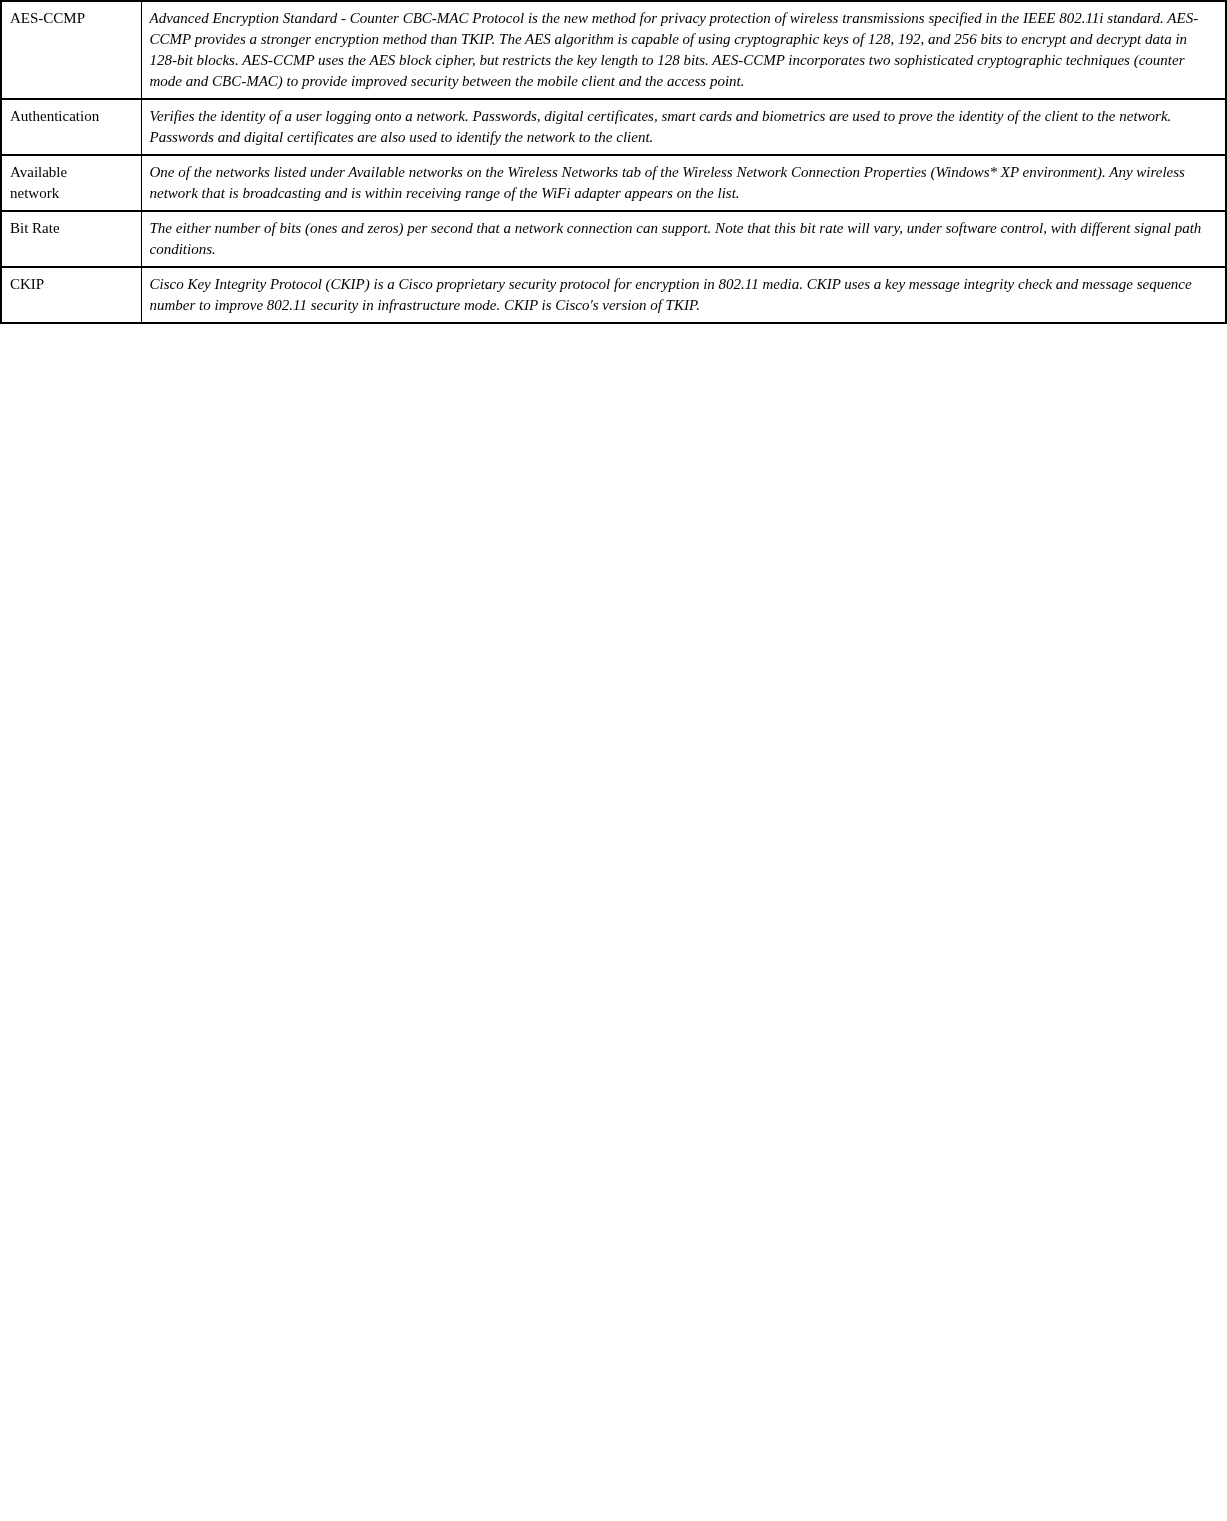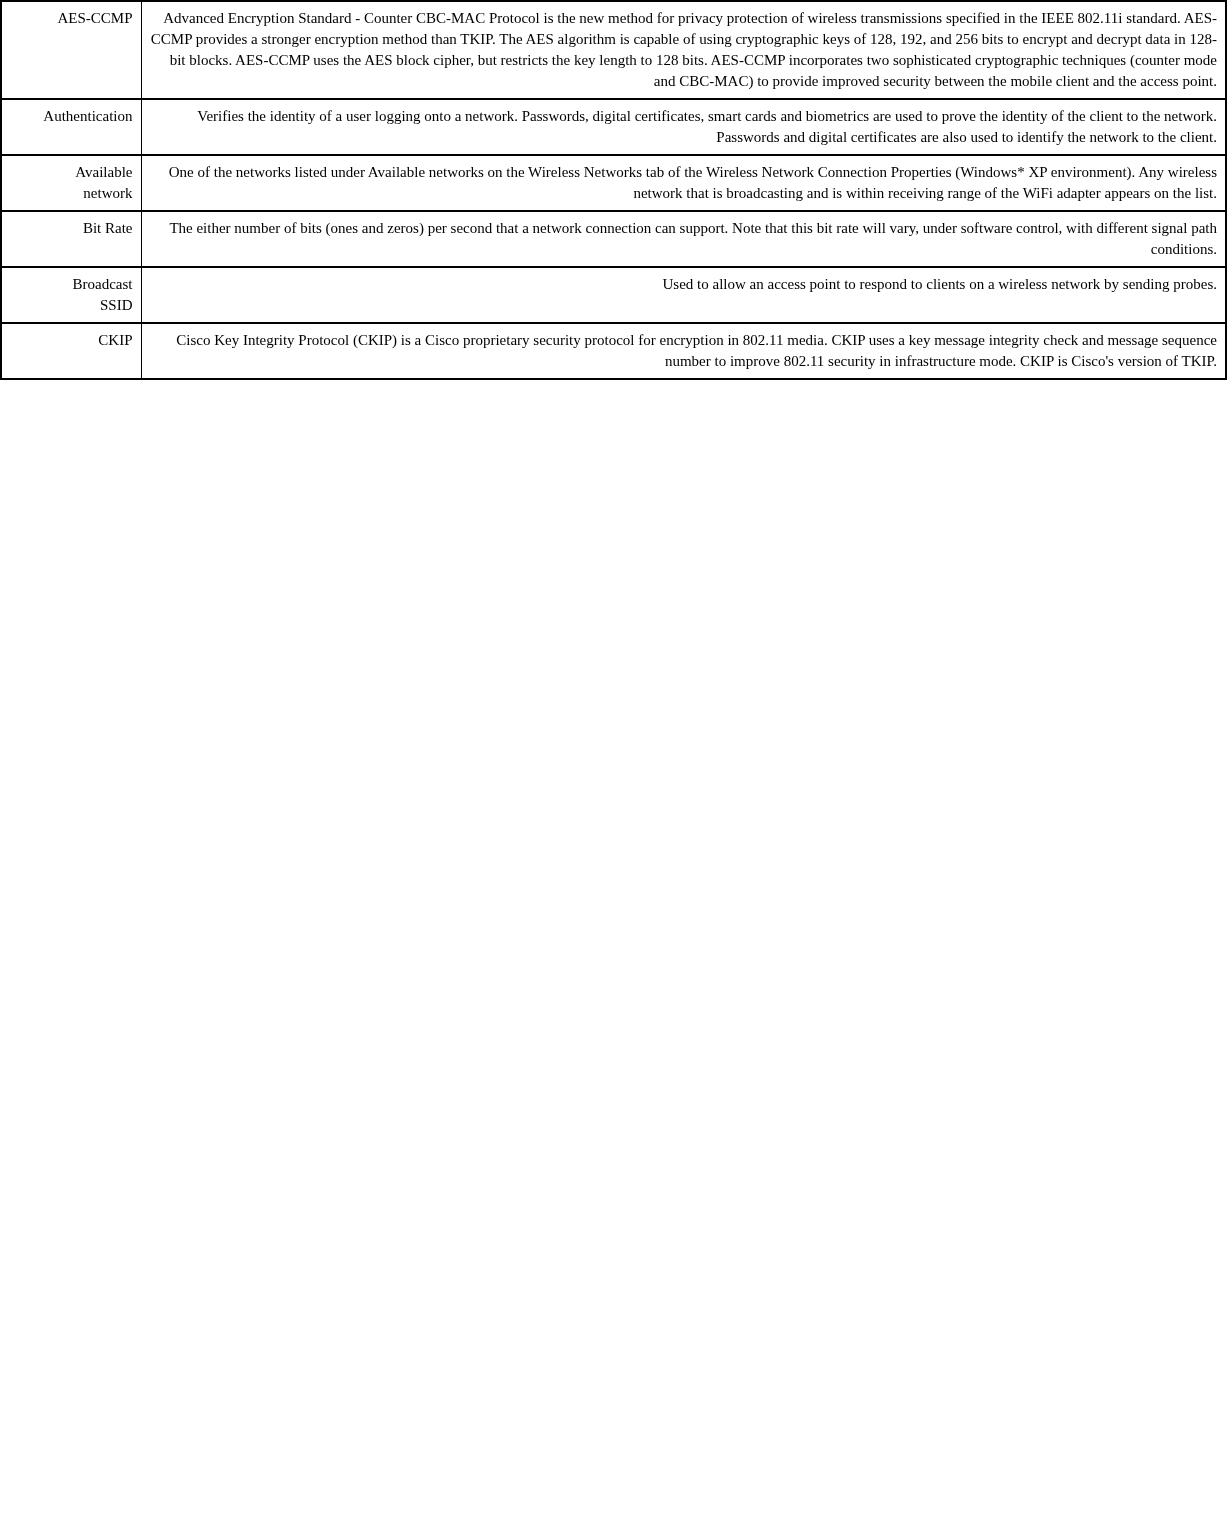--- a/index.html
+++ b/index.html
@@ -14,37 +14,37 @@
       color: #000000;
       width: 1227px;
     }
     .glossary-table {
       width: 100%;
       border-collapse: collapse;
       border: 2px solid #000000;
     }
     .glossary-table tr {
       border-bottom: 2px solid #000000;
-      text-align: right;
     }
     .glossary-table td {
       border: 1.5px solid #000000;
       padding: 6px 8px;
       vertical-align: top;
       line-height: 1.4;
     }
     .term-cell {
       width: 140px;
       min-width: 140px;
       font-weight: normal;
       white-space: pre-wrap;
       vertical-align: top;
     }
     .desc-cell {
       vertical-align: top;
+      font-style: italic;
     }
   </style>
 </head>
 <body>
 
 <table class="glossary-table">
   <tbody id="table-body">
   <tr>
         <td class="term-cell">AES-CCMP</td>
         <td class="desc-cell">Advanced Encryption Standard - Counter CBC-MAC Protocol is the new method for privacy protection of wireless transmissions specified in the IEEE 802.11i standard. AES-CCMP provides a stronger encryption method than TKIP. The AES algorithm is capable of using cryptographic keys of 128, 192, and 256 bits to encrypt and decrypt data in 128-bit blocks. AES-CCMP uses the AES block cipher, but restricts the key length to 128 bits. AES-CCMP incorporates two sophisticated cryptographic techniques (counter mode and CBC-MAC) to provide improved security between the mobile client and the access point.</td>
@@ -56,22 +56,17 @@
       <tr>
         <td class="term-cell">Available
 network</td>
         <td class="desc-cell">One of the networks listed under Available networks on the Wireless Networks tab of the Wireless Network Connection Properties (Windows* XP environment). Any wireless network that is broadcasting and is within receiving range of the WiFi adapter appears on the list.</td>
       </tr>
       <tr>
         <td class="term-cell">Bit Rate</td>
         <td class="desc-cell">The either number of bits (ones and zeros) per second that a network connection can support. Note that this bit rate will vary, under software control, with different signal path conditions.</td>
       </tr>
       <tr>
-        <td class="term-cell">Broadcast
-SSID</td>
-        <td class="desc-cell">Used to allow an access point to respond to clients on a wireless network by sending probes.</td>
-      </tr>
-      <tr>
         <td class="term-cell">CKIP</td>
         <td class="desc-cell">Cisco Key Integrity Protocol (CKIP) is a Cisco proprietary security protocol for encryption in 802.11 media. CKIP uses a key message integrity check and message sequence number to improve 802.11 security in infrastructure mode. CKIP is Cisco's version of TKIP.</td>
       </tr>
     </tbody>
 </table>
 
 </body></html>

